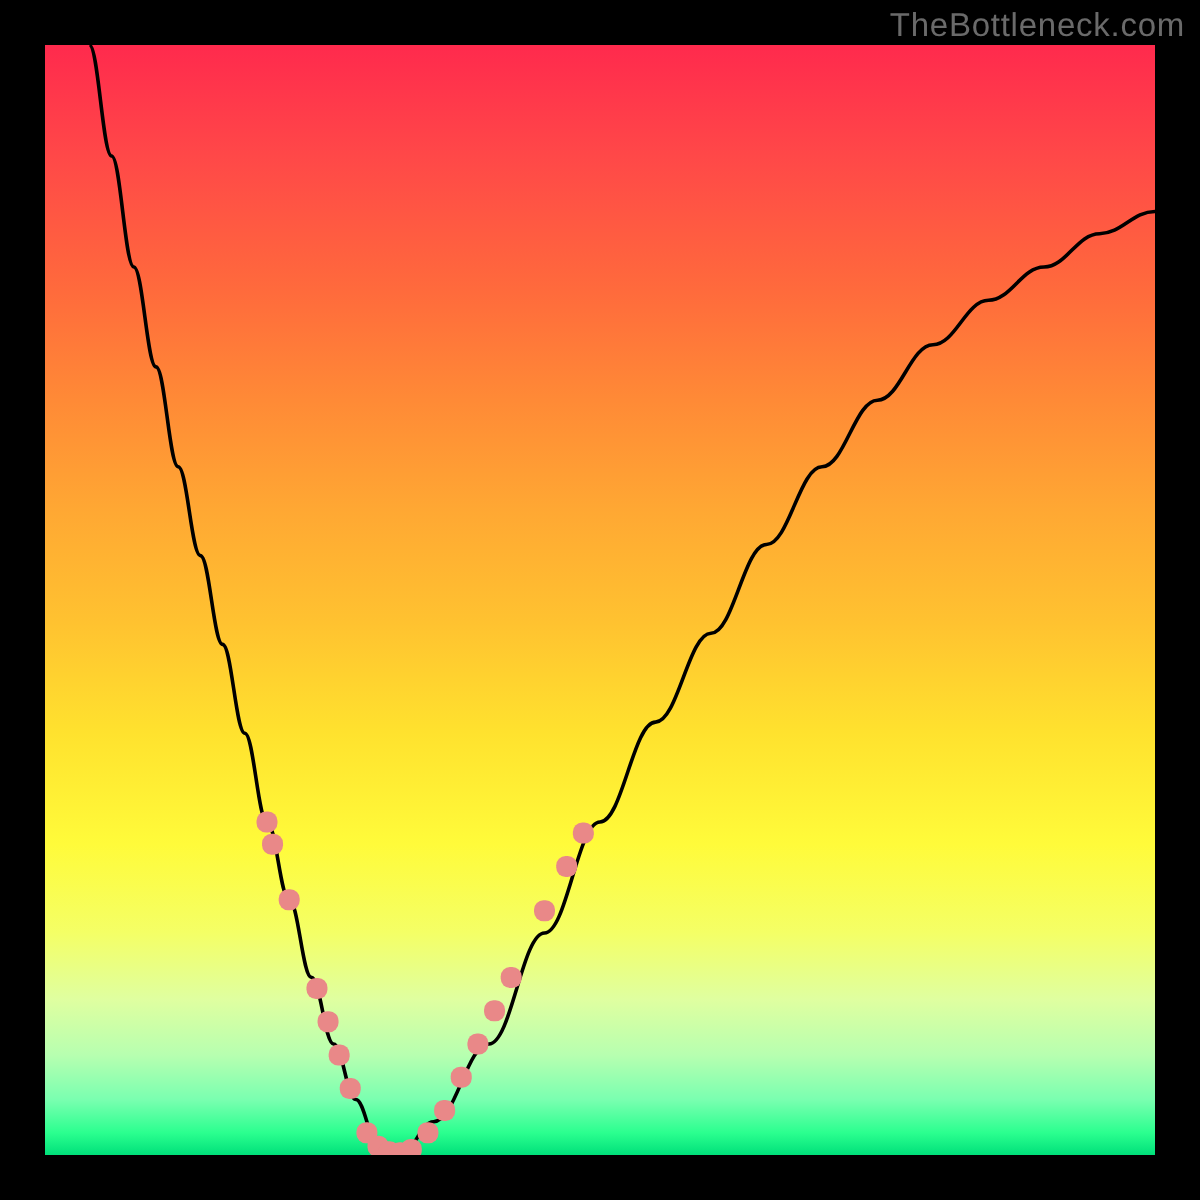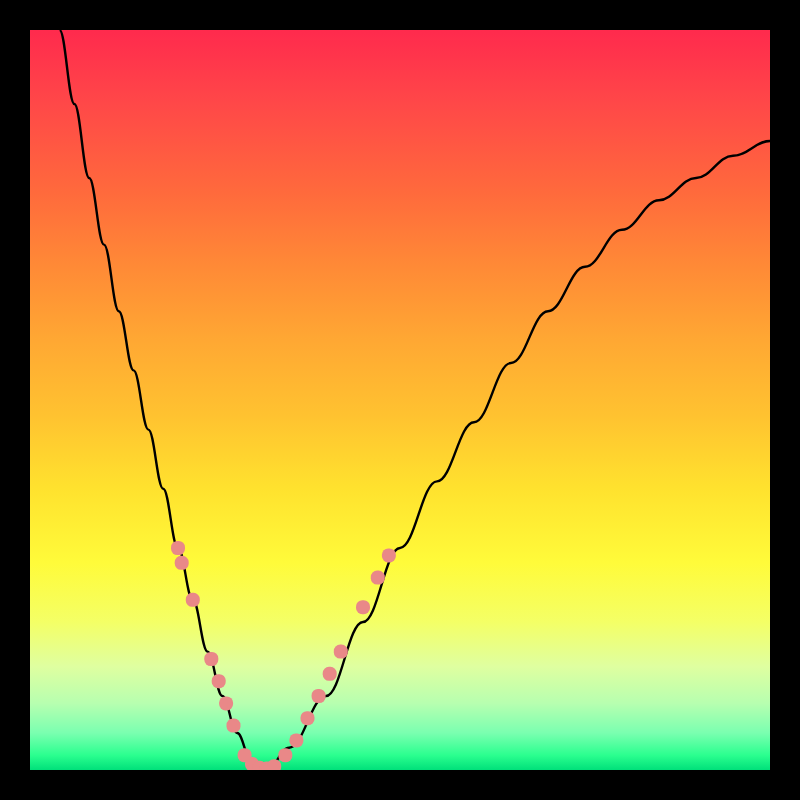--- a/index.html
+++ b/index.html
@@ -85,13 +85,14 @@
           <rect x="270.5" y="681.2" width="14" height="14" rx="6.3" ry="6.3" fill="#e98888"></rect>
           <rect x="281.6" y="659.0" width="14" height="14" rx="6.3" ry="6.3" fill="#e98888"></rect>
           <rect x="292.7" y="636.8" width="14" height="14" rx="6.3" ry="6.3" fill="#e98888"></rect>
           <rect x="303.8" y="614.6" width="14" height="14" rx="6.3" ry="6.3" fill="#e98888"></rect>
           <rect x="326.0" y="570.2" width="14" height="14" rx="6.3" ry="6.3" fill="#e98888"></rect>
           <rect x="340.8" y="540.6" width="14" height="14" rx="6.3" ry="6.3" fill="#e98888"></rect>
           <rect x="351.9" y="518.4" width="14" height="14" rx="6.3" ry="6.3" fill="#e98888"></rect>
         </g>
     </svg>
   </div>
+  <div class="watermark">TheBottleneck.com</div>
 </div>
 
 </body></html>

